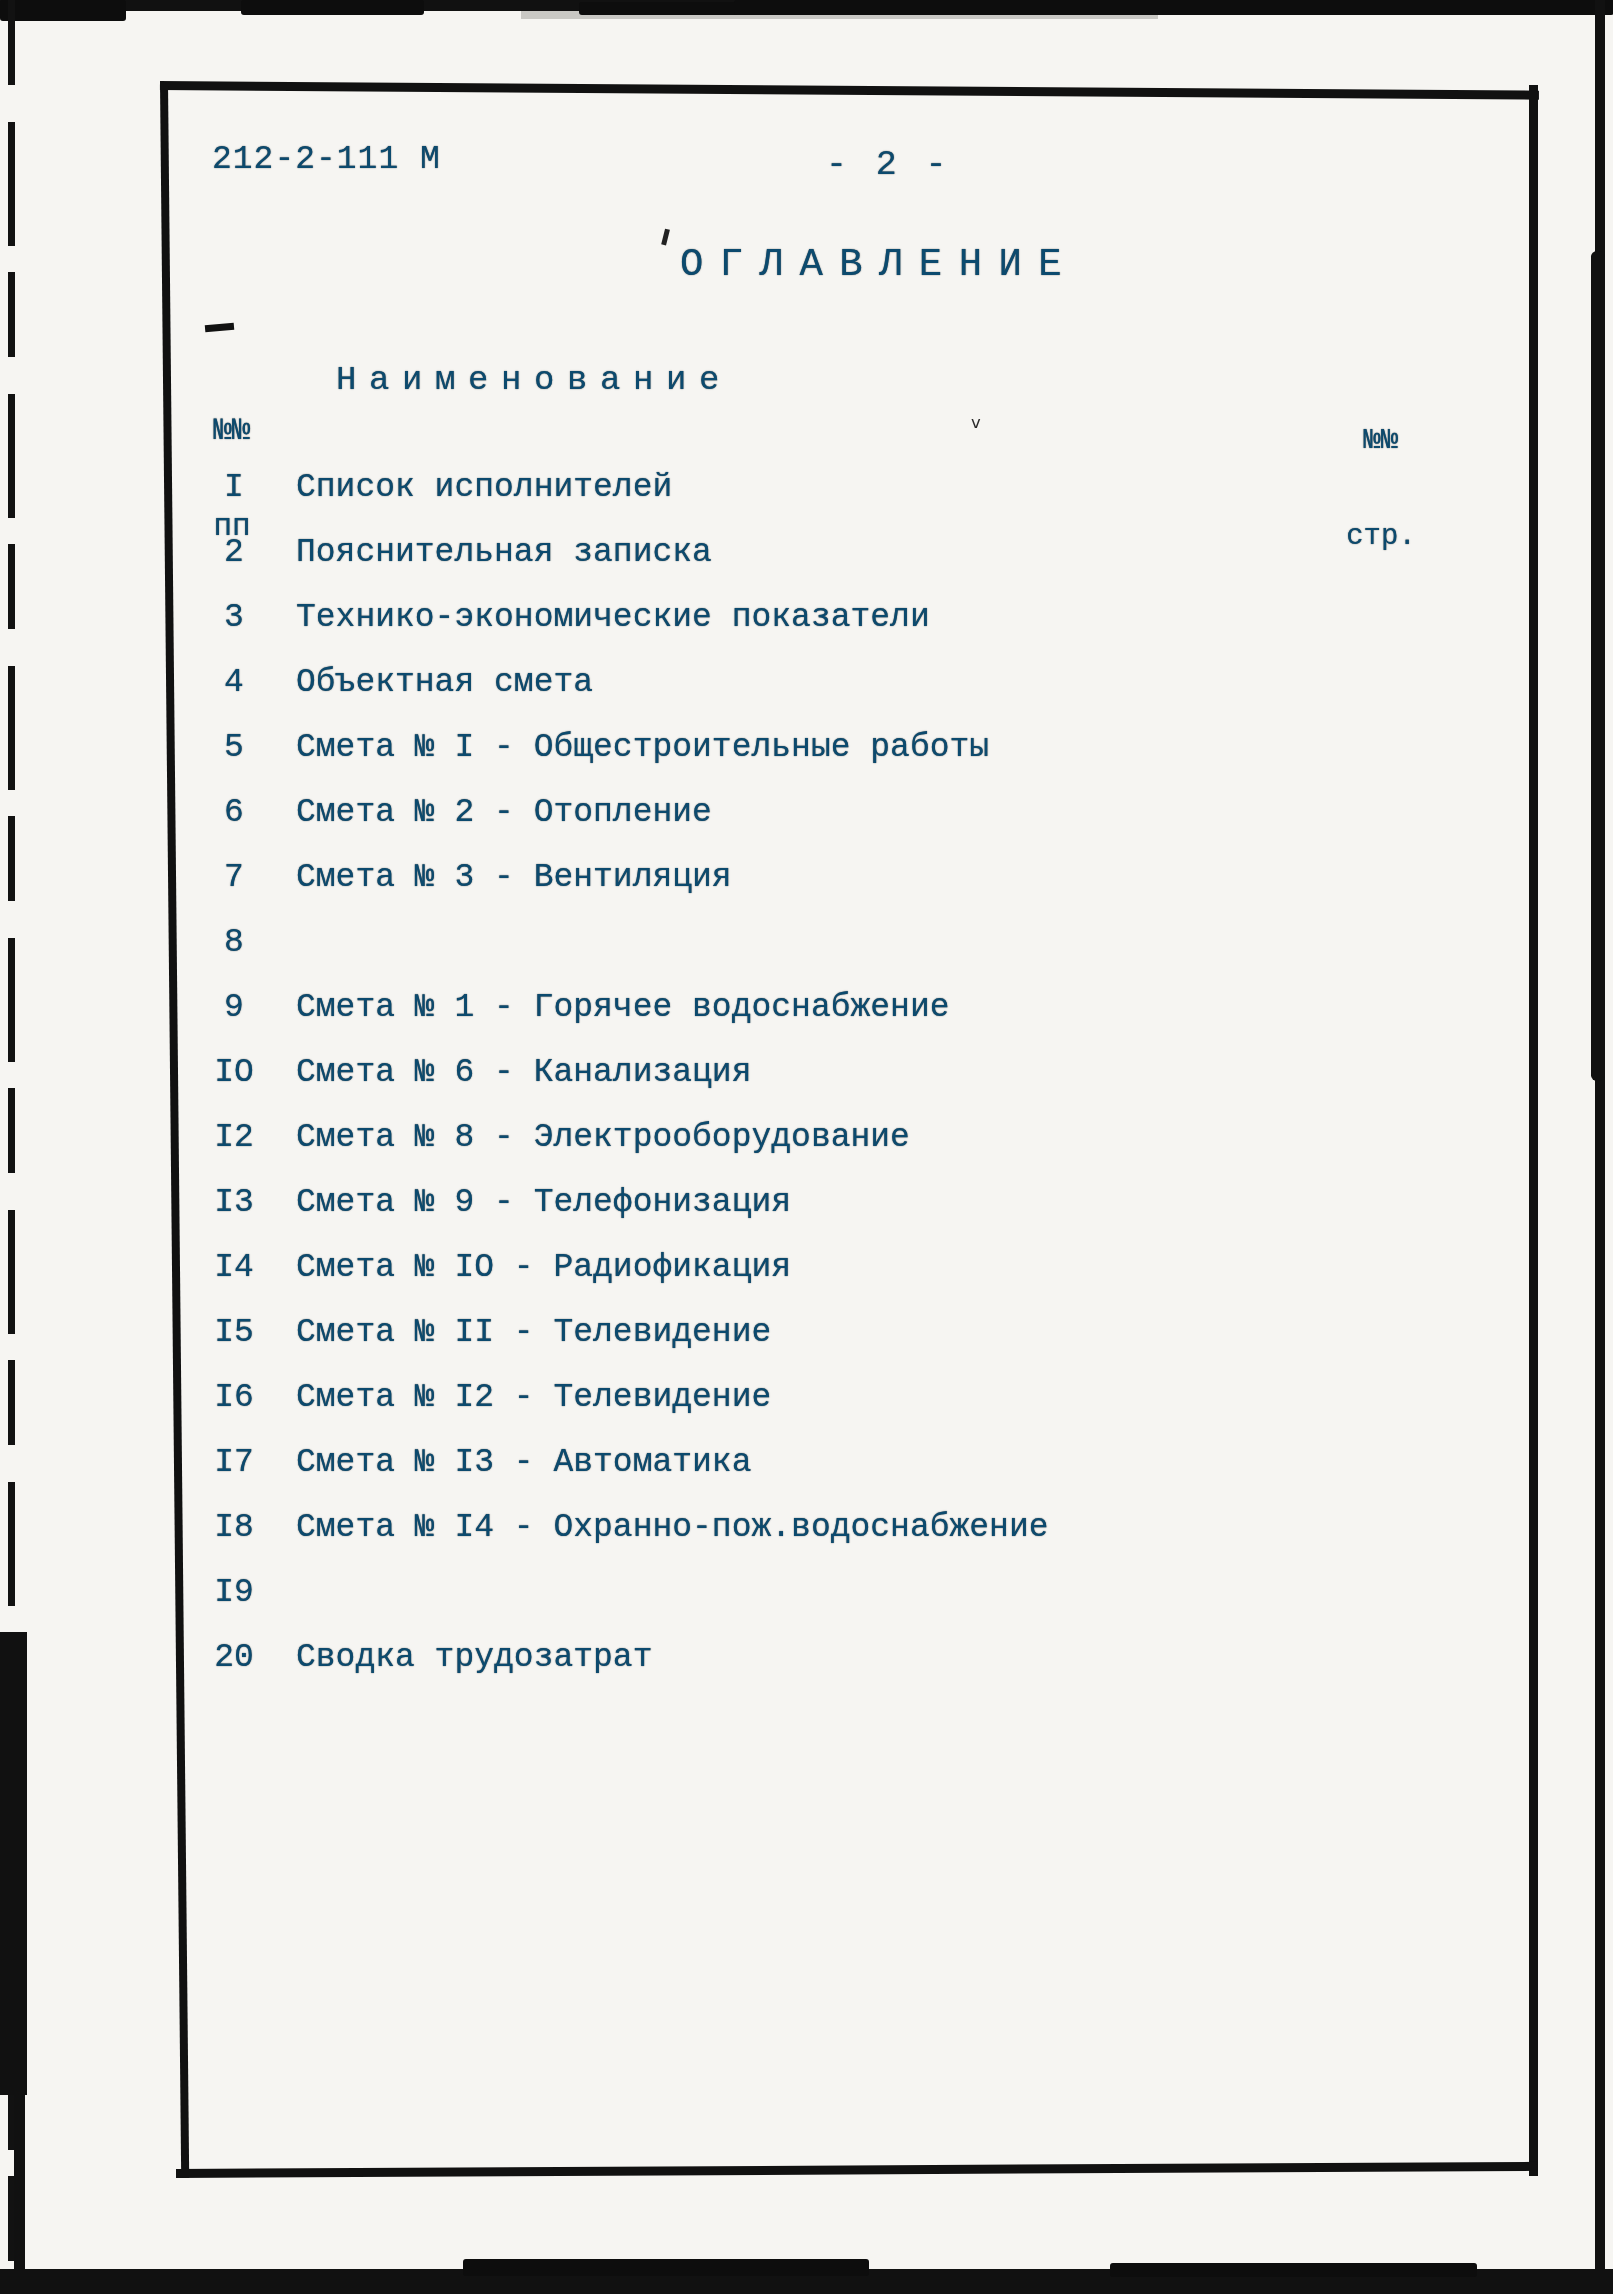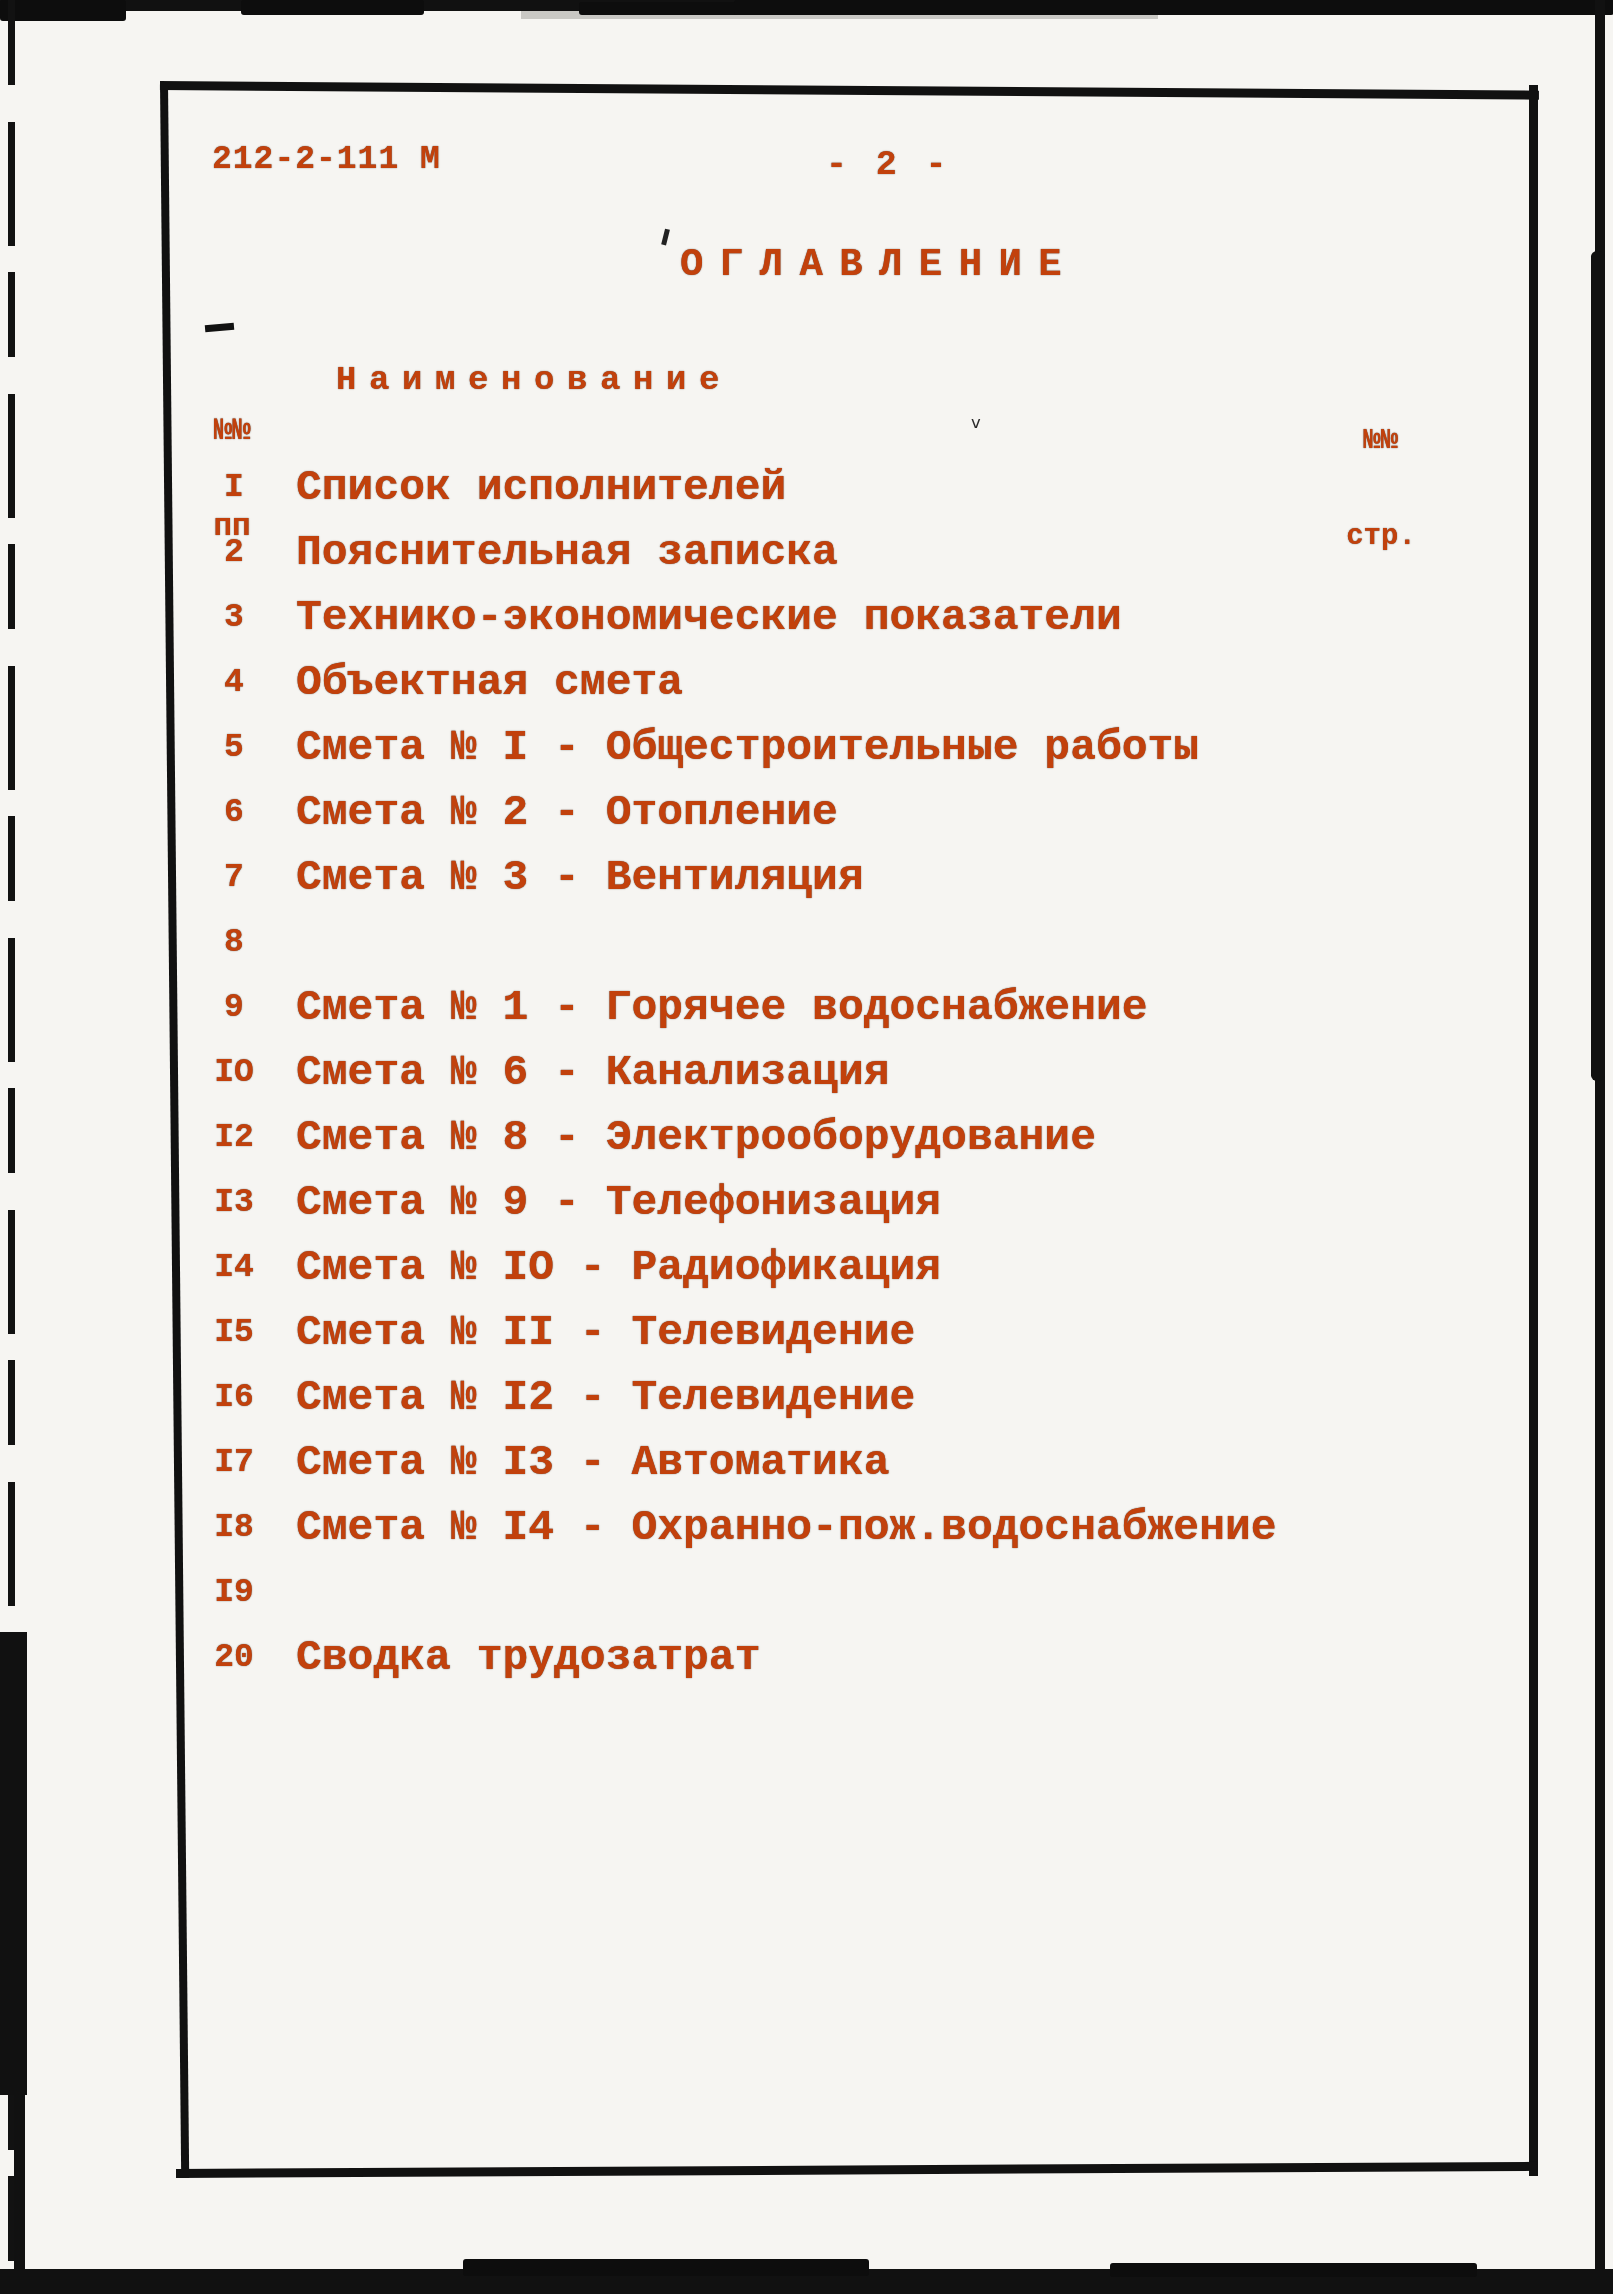--- a/index.html
+++ b/index.html
@@ -7,22 +7,22 @@
     width:1613px;height:2294px;
     position:relative;
     background:#f6f5f2;
     overflow:hidden;
     font-family:"Liberation Mono","DejaVu Sans Mono",monospace;
     color:#161616;
   }
   .abs{position:absolute;}
   .ink{background:#111;}
   .typed{
-    font-weight:bold;
-    color:#c2410c;
+    font-weight:normal;
+    color:#0c4a6e;
     text-shadow:0 0 1.2px rgba(25,25,25,.8);
     white-space:pre;
   }
   
   #box-top   {left:160px;top:81px;width:1379px;height:8.7px;transform:rotate(.4deg);transform-origin:left top;}
   #box-left  {left:160px;top:83px;width:7.7px;height:2095px;transform:rotate(-.58deg);transform-origin:top left;}
   #box-right {left:1529px;top:85px;width:8.7px;height:2091px;}
   #box-bottom{left:176px;top:2169px;width:1361px;height:8.7px;transform:rotate(-.3deg);transform-origin:left center;}
   
   #top-gray{left:521px;top:0;width:637px;height:19.3px;background:#c9c8c4;}
@@ -45,21 +45,21 @@
   
   #doc-code  {left:212px;top:141px;font-size:33px;letter-spacing:1px;}
   #page-num  {left:826px;top:145px;font-size:35px;letter-spacing:3.9px;}
   #doc-title {left:680px;top:243px;font-size:39px;letter-spacing:16.4px;}
   #hdr-num   {left:174px;top:351px;width:116px;text-align:center;font-size:31px;line-height:32px;}
   #hdr-name  {left:336px;top:361px;font-size:34px;letter-spacing:12.6px;}
   #hdr-page  {left:1327px;top:361px;width:108px;text-align:center;font-size:29px;line-height:32px;}
   #toc-rows  {left:172px;top:469px;width:1352px;}
   .toc-row{display:flex;height:65px;align-items:flex-start;}
   .toc-num{width:124px;text-align:center;font-size:33px;line-height:37px;}
-  .toc-name{flex:1;font-size:43px;line-height:37px;}
+  .toc-name{flex:1;font-size:33px;line-height:37px;}
 </style>
 </head>
 <body>
 
 <div class="abs" id="top-gray"></div>
 <div class="abs ink" id="top-bar"></div>
 <div class="abs blob" style="left:0;top:0;width:126px;height:21px;"></div>
 <div class="abs blob" style="left:241px;top:0;width:183px;height:15.4px;"></div>
 <div class="abs blob" style="left:579px;top:1.9px;width:174px;height:13.5px;"></div>
 <div class="abs blob" style="left:734px;top:0;width:880px;height:15.4px;"></div>

